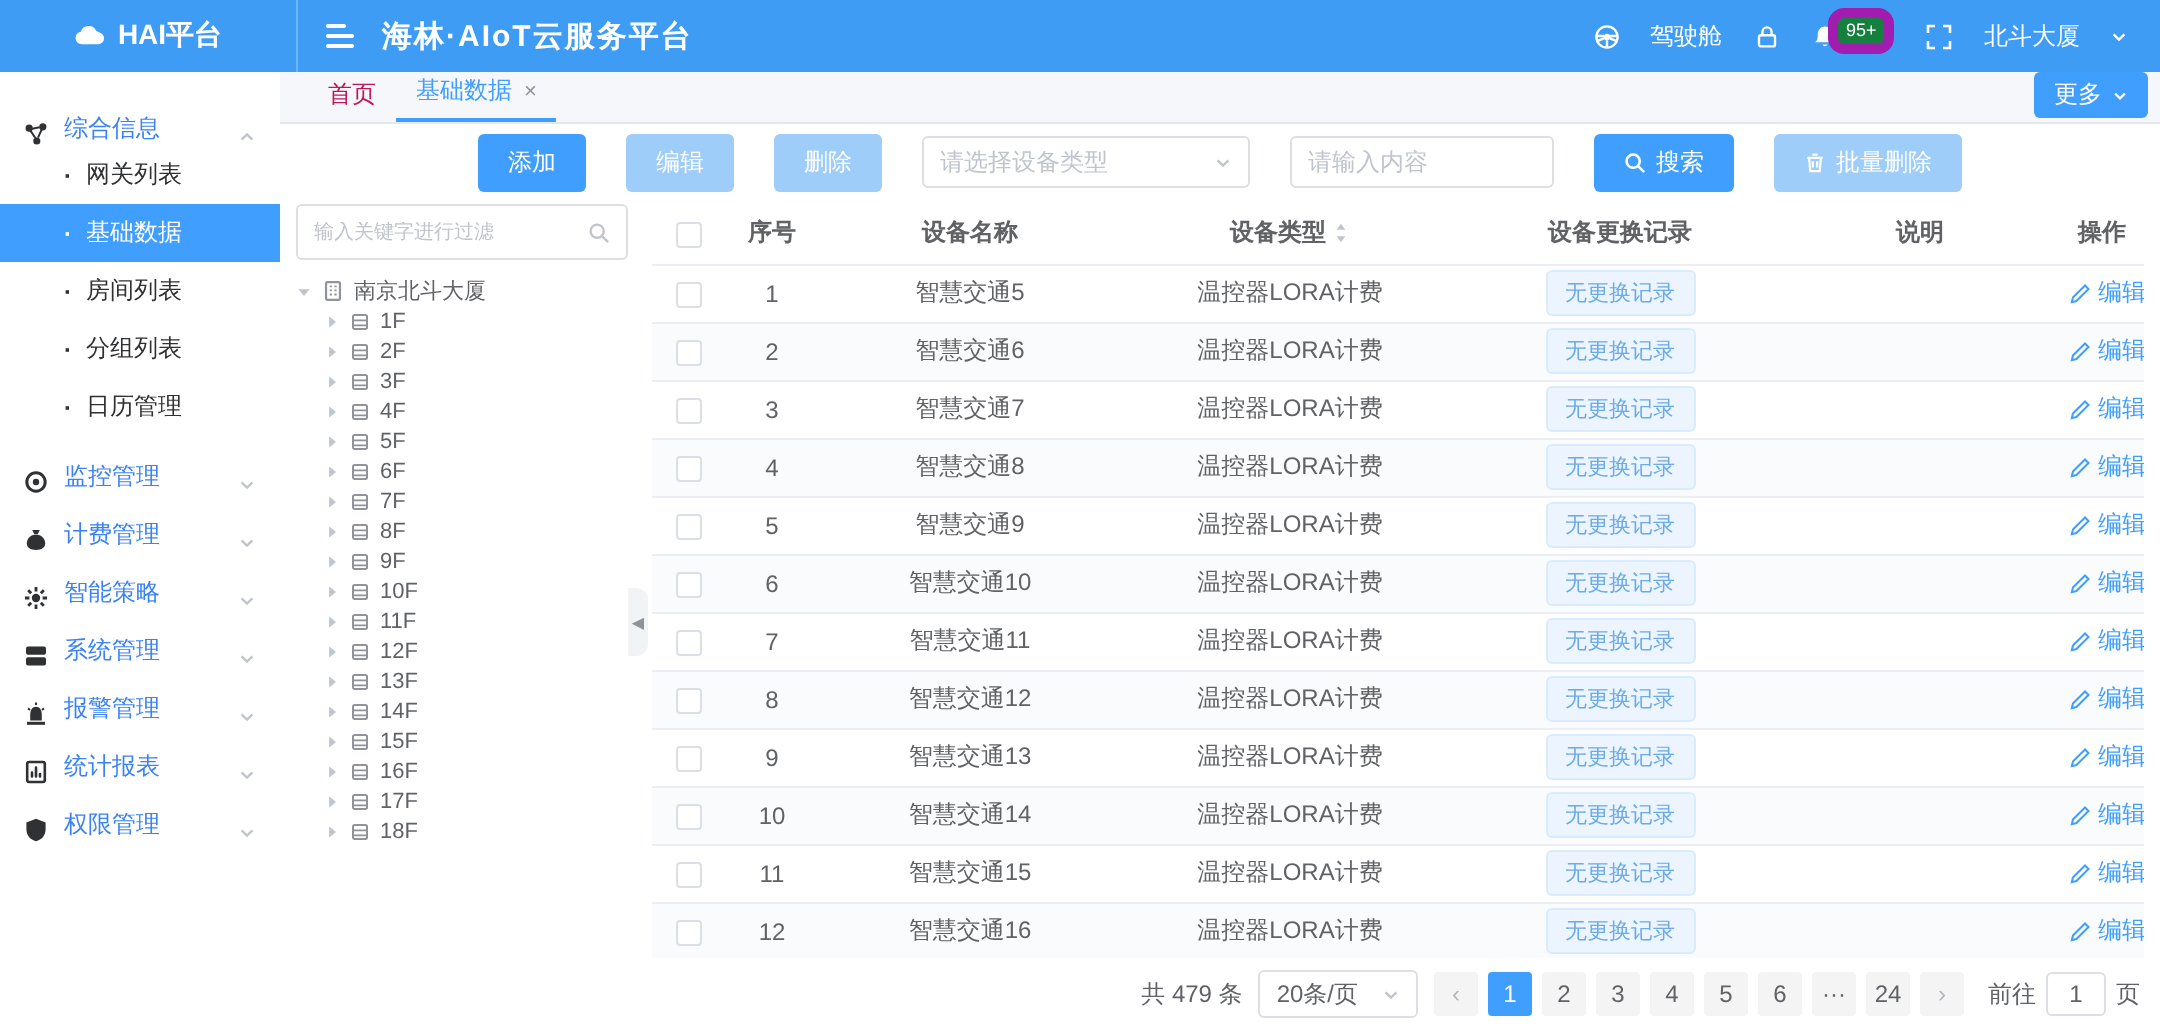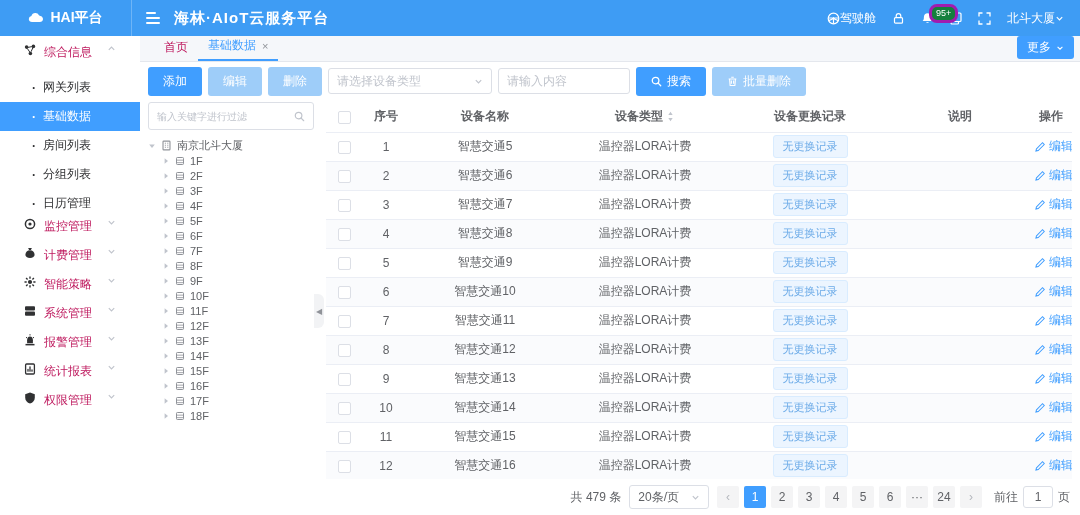--- a/index.html
+++ b/index.html
@@ -5,56 +5,56 @@
   * { box-sizing: border-box; margin: 0; padding: 0; }
   body {
     width: 1080px; height: 515px; overflow: hidden;
     font-family: "Liberation Sans", "DejaVu Sans", sans-serif;
     font-size: 12px; color: #303133; background: #f0f2f5;
   }
   svg { display: block; }
 
   
   .topbar { height: 36px; background: #3e9cf4; display: flex; align-items: center; color: #fff; }
-  .logo { width: 132px; height: 100%; display: flex; align-items: center; justify-content: center; gap: 6px;
+  .logo { width: 149px; height: 100%; display: flex; align-items: center; justify-content: center; gap: 6px;
           font-size: 14px; font-weight: bold; border-right: 1px solid rgba(255,255,255,.25); }
   .hamburger { margin: 0 14px; cursor: pointer; display: flex; flex-direction: column; gap: 3px; }
   .hamburger i { display: block; width: 14px; height: 2px; background: #fff; border-radius: 1px; }
   .hamburger i:first-child { width: 10px; }
   .app-title { font-size: 15px; font-weight: bold; letter-spacing: 1px; }
   .topbar-right { margin-left: auto; display: flex; align-items: center; gap: 16px; padding-right: 16px; }
-  .tb-item { display: flex; align-items: center; gap: 0; cursor: pointer; }
+  .tb-item { display: flex; align-items: center; gap: 15px; cursor: pointer; }
   .bell-wrap { position: relative; cursor: pointer; }
   .bell-badge { position: absolute; top: -8px; left: 8px; background: #15803d; color: #fff; font-size: 9px;
-                line-height: 1; padding: 2px 4px; border-radius: 8px; border: 3px solid #a21caf; }
+                line-height: 1; padding: 2px 4px; border-radius: 8px; border: 5px solid #a21caf; }
 
   
   .layout { display: flex; height: 479px; }
 
   
   .sidebar { width: 140px; background: #fff; padding-top: 8px; overflow: hidden; flex: none; }
-  .menu-group { height: 29px; display: flex; align-items: flex-start; gap: 8px; padding: 0 24px; cursor: pointer; color: #be185d; }
+  .menu-group { height: 29px; display: flex; align-items: flex-end; gap: 8px; padding: 0 12px; cursor: pointer; color: #3b82f6; }
   .menu-group .micon { color: #303133; width: 12px; }
   .menu-group .chev { margin-left: auto; color: #c0c4cc; }
   .menu-child { height: 29px; display: flex; align-items: center; padding-left: 32px; cursor: pointer; color: #303133; }
   .menu-child .dot { margin-right: 7px; font-weight: bold; }
   .menu-child.active { background: #409eff; color: #fff; }
 
   
   .main { flex: 1; display: flex; flex-direction: column; min-width: 0; }
   .tabbar { height: 26px; background: #f5f7fa; display: flex; align-items: flex-end; padding-left: 14px;
             border-bottom: 1px solid #e4e7ed; }
   .tab { padding: 0 10px 5px; color: #be185d; cursor: pointer; display: flex; align-items: center; gap: 6px; }
   .tab.active { color: #409eff; border-bottom: 2px solid #409eff; }
   .tab .close { font-size: 11px; color: #909399; }
   .more-btn { margin-left: auto; margin-right: 6px; margin-bottom: 2px; background: #409eff; color: #fff;
               border-radius: 3px; padding: 3px 10px; display: flex; align-items: center; gap: 5px; cursor: pointer; }
 
   .card { flex: 1; background: #fff; display: flex; flex-direction: column; min-height: 0; }
-  .toolbar { height: 38px; display: flex; align-items: center; gap: 6px; padding: 0 8px; flex: none; }
+  .toolbar { height: 38px; display: flex; align-items: center; gap: 20px; padding: 0 8px; flex: none; justify-content: center; }
   .btn { border: none; border-radius: 3px; padding: 6px 15px; font-size: 12px; color: #fff; cursor: pointer;
          display: flex; align-items: center; gap: 5px; font-family: inherit; }
   .btn-solid { background: #409eff; }
   .btn-light { background: #9ecdf9; }
   .sel, .inp { height: 26px; border: 1px solid #dcdfe6; border-radius: 3px; background: #fff;
                display: flex; align-items: center; padding: 0 8px; }
   .sel { width: 164px; justify-content: space-between; color: #c0c4cc; cursor: pointer; }
   .sel .chev { color: #c0c4cc; }
   .inp { width: 132px; }
   .inp input { border: none; outline: none; width: 100%; font-size: 12px; font-family: inherit; color: #606266; }

